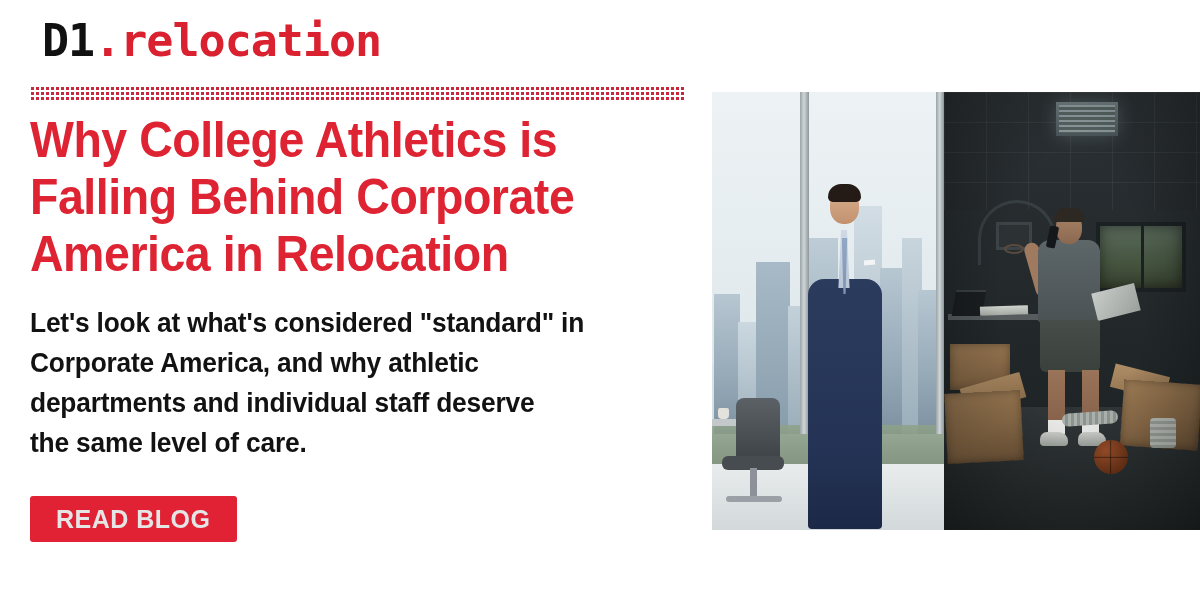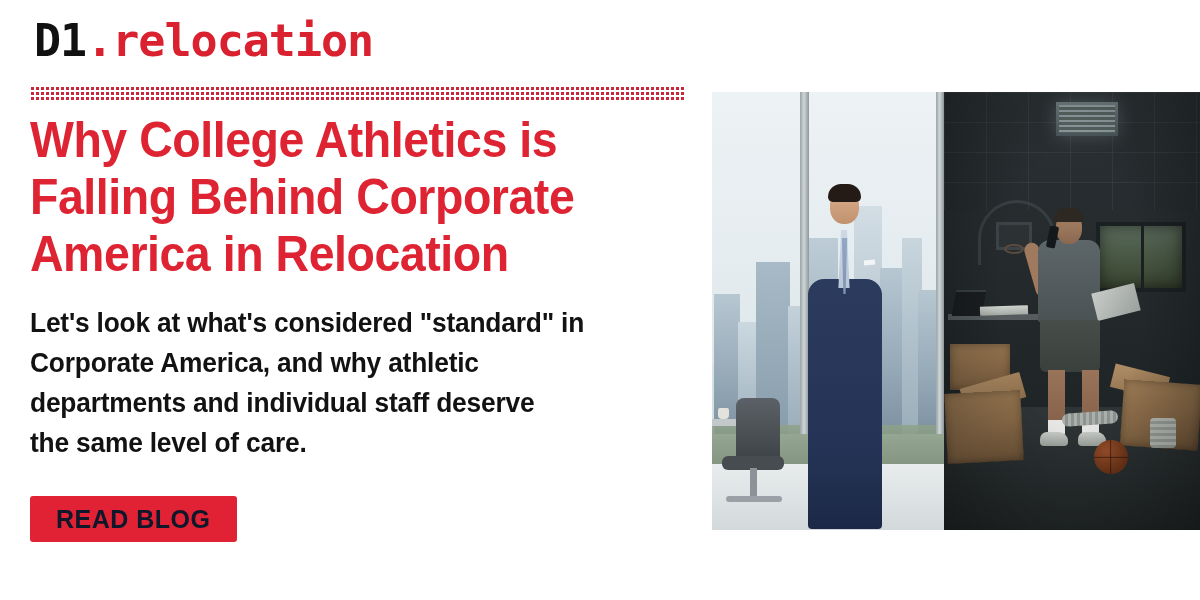--- a/index.html
+++ b/index.html
@@ -24,21 +24,21 @@
     position: absolute;
     left: 30px;
     top: 0;
     width: 660px;
     height: 600px;
   }
 
   
   .logo {
     position: absolute;
-    left: 4px;
+    left: 12px;
     top: 18px;
     font-family: "DejaVu Sans Mono", "Liberation Mono", monospace;
     font-size: 45px;
     font-weight: 700;
     letter-spacing: -1px;
     line-height: 1;
     white-space: nowrap;
   }
   .logo .logo-mark { color: #111111; }
   .logo .logo-word { color: #D9212F; }
@@ -97,21 +97,21 @@
     left: 0;
     top: 496px;
     display: inline-flex;
     align-items: center;
     justify-content: center;
     height: 46px;
     padding: 0 26px;
     background: #E02234;
     border: none;
     border-radius: 3px;
-    color: #0f172a;
+    color: #e5e5e5;
     font-family: "Liberation Sans Narrow", "Liberation Sans", sans-serif;
     font-weight: 700;
     font-size: 25px;
     letter-spacing: 0.5px;
     cursor: pointer;
   }
 
   
   .photo {
     position: absolute;

